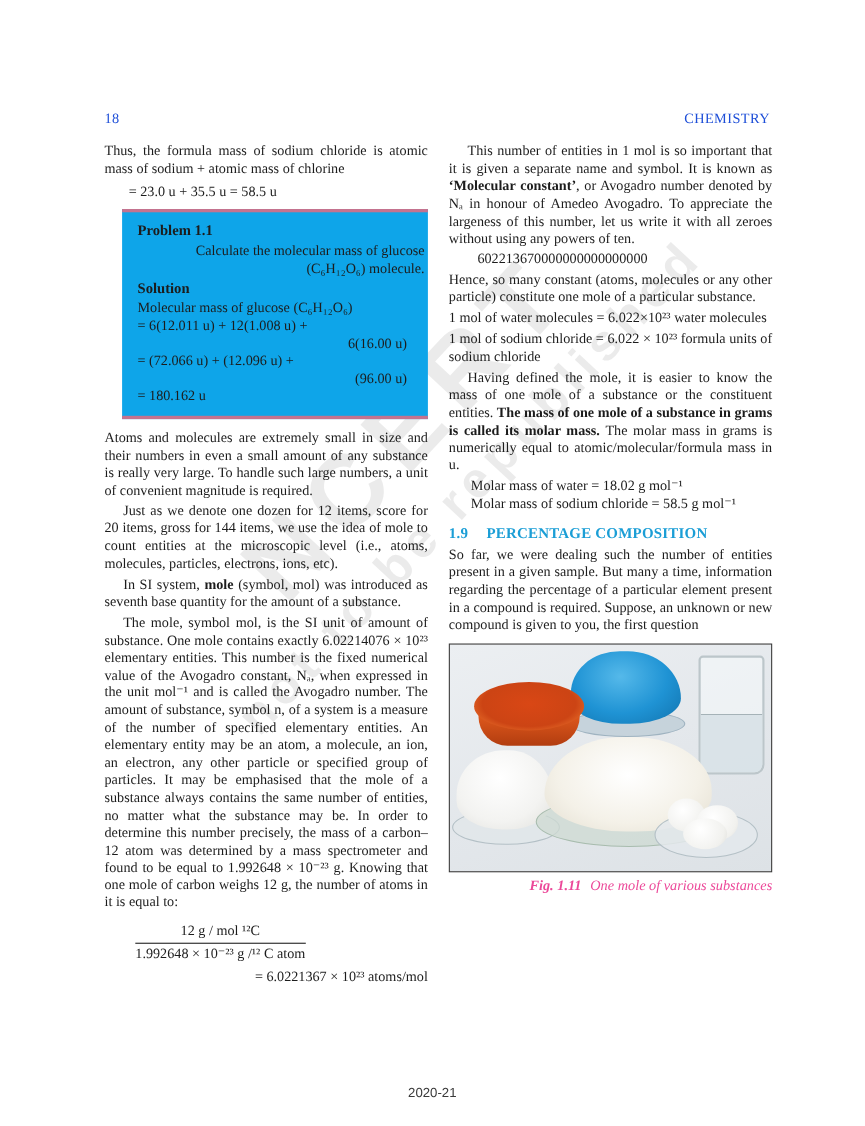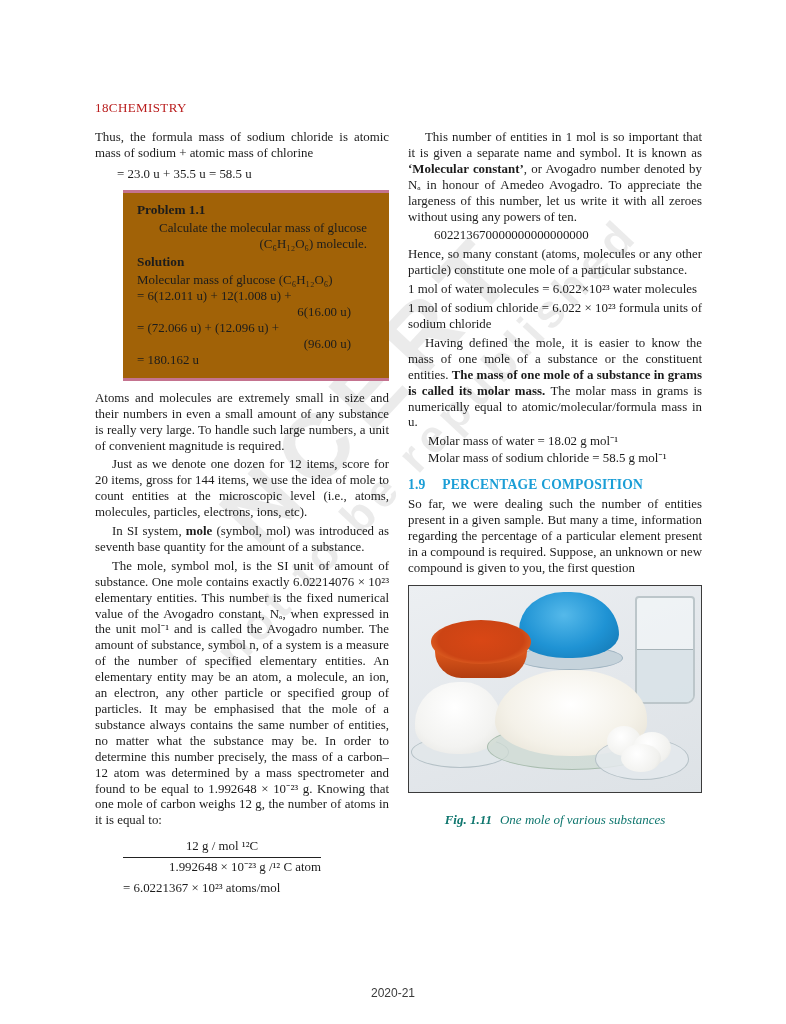--- a/index.html
+++ b/index.html
@@ -1,49 +1,49 @@
 <!DOCTYPE html>
 <html><head>
 <meta charset="utf-8">
 <style>
   html,body{margin:0;padding:0;background:#ffffff;}
   .page{position:relative;width:786px;height:1024px;background:#ffffff;overflow:hidden;
         font-family:"Liberation Serif","DejaVu Serif",serif;color:#1c1c1c;}
   .header{position:absolute;top:100px;left:95px;right:86px;display:flex;
-          font-size:13px;letter-spacing:.4px;color:#b91c1c;}
+          justify-content:space-between;font-size:13px;letter-spacing:.4px;color:#1d4ed8;}
   .watermark{position:absolute;top:330px;left:-50px;width:880px;text-align:center;
              transform:rotate(-47deg);color:rgba(130,130,130,0.16);pointer-events:none;
              font-family:"Liberation Sans",sans-serif;font-weight:bold;z-index:0;}
   .wm1{font-size:92px;letter-spacing:14px;line-height:1.1;}
   .wm2{font-size:46px;letter-spacing:6px;line-height:1.2;}
-  .columns{position:absolute;top:130px;left:95px;width:607px;display:flex;gap:19px;z-index:1;font-family:Liberation Serif, serif;}
+  .columns{position:absolute;top:130px;left:95px;width:607px;display:flex;gap:19px;z-index:1;}
   .col{width:297px;font-size:12.9px;line-height:15.9px;text-align:justify;}
   p.para{margin:0 0 3px 0;}
   .indent{text-indent:17px;}
   .eq-line{padding-left:22px;margin:5px 0 7px 0;}
-  .problem-box{margin:2px 0 10px 28px;background:#a16207;
+  .problem-box{margin:2px 0 10px 16px;background:#0ea5e9;
                border-top:3px solid #c4738f;border-bottom:3px solid #c4738f;
-               padding:7px 22px 9px 14px;}
+               padding:7px 3px 9px 14px;}
   .pb-title{font-weight:bold;font-size:13.3px;margin:2px 0 3px 0;}
   .pb-q{margin:0 0 2px 0;text-align:right;}
   .pb-line{text-align:left;}
   .pb-right{text-align:right;padding-right:16px;}
   h2.sec{margin:10px 0 4px 0;font-size:13.6px;font-weight:bold;color:#1b9ed6;
          text-align:left;letter-spacing:.2px;}
   h2.sec .sec-num{margin-right:13px;}
   .fraction{margin:7px 0 0 28px;display:inline-block;text-align:center;}
   .frac-num{padding:0 16px 2px 16px;border-bottom:1.4px solid #222;text-align:center;}
-  .frac-den{padding-top:2px;margin-left:46px;}
-  .frac-result{margin:5px 0 0 28px;text-align:left;}
+  .frac-den{padding-top:2px;}
+  .frac-result{margin:5px 0 0 28px;text-align:right;}
   .mol-line{padding-left:20px;margin:1px 0;text-align:left;}
   .num-line{padding-left:26px;margin:3px 0;text-align:left;}
   .rp{margin:0 0 6px 0;}
   .figure{margin-top:8px;border:1.5px solid #3b3b3b;height:206px;position:relative;
           background:linear-gradient(160deg,#eceff2 0%,#e3e7eb 55%,#dde2e6 100%);overflow:hidden;}
-  .caption{margin-top:19px;text-align:center;font-size:13px;color:#0f766e;}
+  .caption{margin-top:4px;text-align:right;font-size:13px;color:#ec4899;}
   .cap-label{font-weight:bold;font-style:italic;margin-right:8px;}
   .cap-text{font-style:italic;}
   .footer{position:absolute;bottom:24px;left:0;width:786px;text-align:center;
           font-family:"Liberation Sans",sans-serif;font-size:12px;color:#3a3a3a;z-index:1;}
   
   .ph{position:absolute;}
   .blue-dish{left:108px;top:60px;width:104px;height:22px;border-radius:50%;
              background:rgba(190,205,215,.8);border:1px solid #9fb3c0;}
   .blue-heap{left:110px;top:6px;width:100px;height:66px;
              background:radial-gradient(ellipse at 45% 35%,#55b9ea 0%,#1f93d4 55%,#1173ae 100%);

